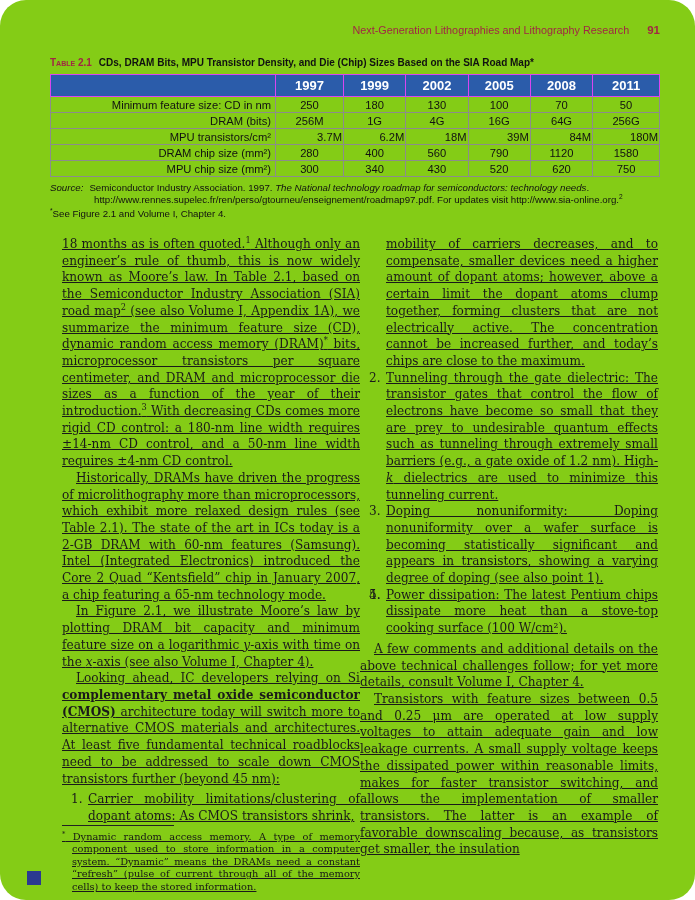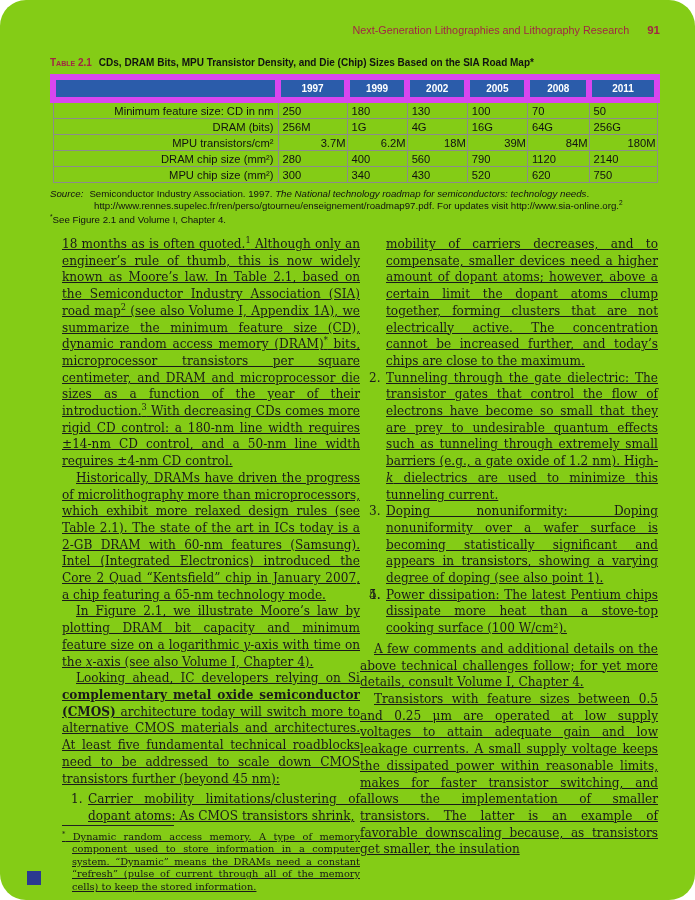--- a/index.html
+++ b/index.html
@@ -38,29 +38,29 @@
     margin-right:7px;
   }
   table.data{
     border-collapse:collapse;width:100%;
     font-family:"Liberation Sans", sans-serif;
     font-size:11.2px;color:#111;
     border:1px solid #4f4f4f;
   }
   table.data th{
     background:var(--table-blue,#2b5caa);color:#fff;
-    font-weight:bold;font-size:10px;
-    padding:3px 2px;border:6px solid #d946ef;
+    font-weight:bold;font-size:13px;
+    padding:3px 2px;border:1px solid #d946ef;
   }
   table.data td{
     border:1px solid #8c8c8c;
     padding:1.5px 4px;
   }
   table.data td.lbl{text-align:right;padding-left:6px;width:214px;}
-  table.data td.val{text-align:left;}
+  table.data td.val{text-align:center;}
   table.data td.val.right{text-align:right;padding-right:1px;}
   
   .source-note{
     font-family:"Liberation Sans", sans-serif;
     font-size:9.7px;line-height:12.4px;color:#111;
     margin-top:5px;
     padding-left:44px;text-indent:-44px;
   }
   .source-note .src-label{font-style:italic;margin-right:6px;}
   .caption-note{
@@ -152,21 +152,21 @@
             <td class="val right">84M</td>
             <td class="val right">180M</td>
           </tr>
           <tr>
             <td class="lbl">DRAM chip size (mm²)</td>
             <td class="val">280</td>
             <td class="val">400</td>
             <td class="val">560</td>
             <td class="val">790</td>
             <td class="val">1120</td>
-            <td class="val">2140</td>
+            <td class="val">1580</td>
           </tr>
           <tr>
             <td class="lbl">MPU chip size (mm²)</td>
             <td class="val">300</td>
             <td class="val">340</td>
             <td class="val">430</td>
             <td class="val">520</td>
             <td class="val">620</td>
             <td class="val">750</td>
           </tr>

